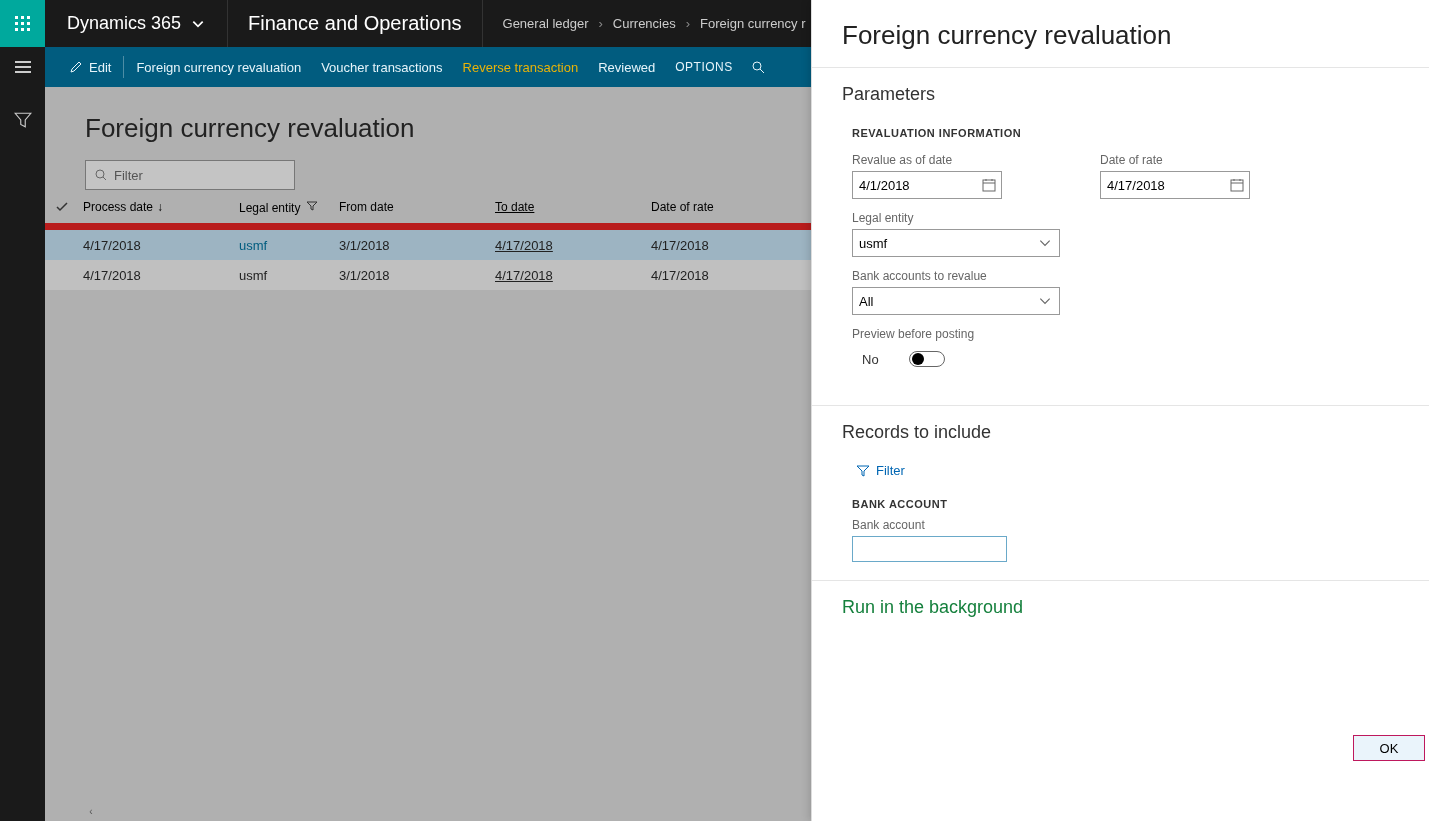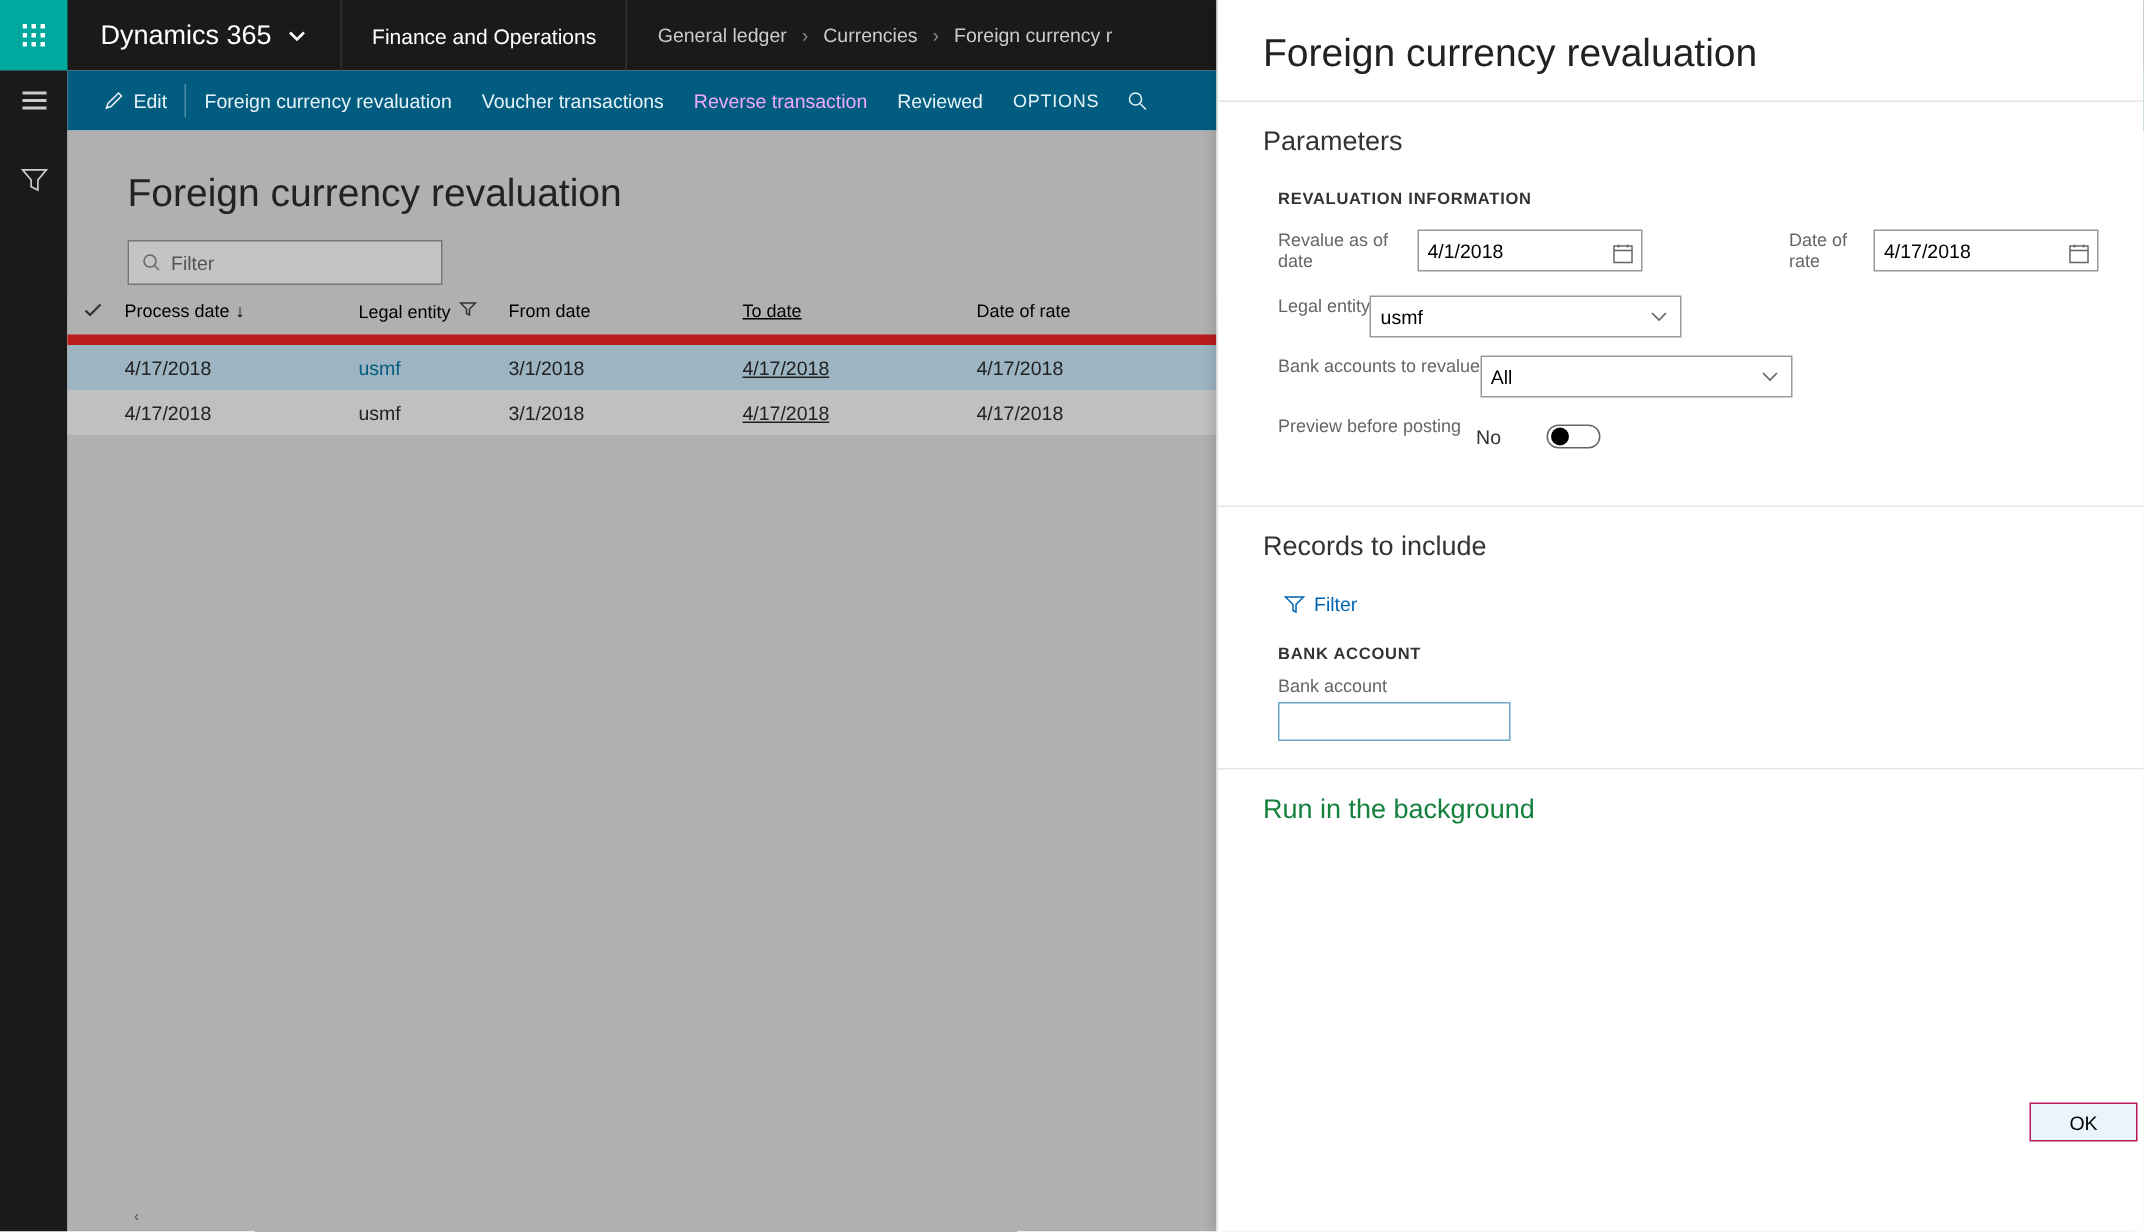--- a/index.html
+++ b/index.html
@@ -4,35 +4,35 @@
 <style>
 * { box-sizing: border-box; margin: 0; padding: 0; font-family: "Segoe UI", sans-serif; }
 body { width: 1429px; height: 821px; overflow: hidden; background: #fff; position: relative; }
 
 
 .top-header { height: 47px; background: #1a1a1a; display: flex; align-items: stretch; color: #fff; }
 .app-launcher { width: 45px; background: #00a99d; display: flex; align-items: center; justify-content: center; }
 .app-launcher svg { width: 16px; height: 16px; }
 .dynamics-brand { display: flex; align-items: center; padding: 0 22px; font-size: 18px; font-weight: 400; border-right: 1px solid #333; }
 .dynamics-brand .chev { margin-left: 10px; }
-.app-title { display: flex; align-items: center; padding: 0 20px; font-size: 14px; border-right: 1px solid #333; }
+.app-title { display: flex; align-items: center; padding: 0 20px; font-size: 20px; border-right: 1px solid #333; }
 .breadcrumb { display: flex; align-items: center; padding: 0 20px; font-size: 13px; color: #ccc; gap: 10px; }
 .breadcrumb .sep { color: #888; }
 
 
 .left-rail { position: absolute; top: 47px; left: 0; bottom: 0; width: 45px; background: #1a1a1a; display: flex; flex-direction: column; align-items: center; padding-top: 14px; gap: 38px; }
 .left-rail svg { width: 18px; height: 18px; stroke: #fff; fill: none; }
 .hamburger-lines { display: flex; flex-direction: column; gap: 3px; }
 .hamburger-lines span { width: 16px; height: 2px; background: #ccc; display: block; }
 
 
 .action-bar { position: absolute; top: 47px; left: 45px; right: 0; height: 40px; background: #015c7f; display: flex; align-items: center; color: #e6f4fa; font-size: 13px; padding: 0 14px; gap: 0; }
 .action-bar .action { padding: 0 10px; height: 40px; display: flex; align-items: center; gap: 6px; }
 .action-bar .sep-v { width: 1px; height: 22px; background: rgba(255,255,255,0.3); margin: 0 2px; }
-.action-bar .disabled { color: #f0abfc; }
+.action-bar .disabled { color: #eab308; }
 .action-bar .options { text-transform: uppercase; letter-spacing: 0.5px; font-size: 12px; align-items: center; }
 .action-bar .search-box { margin-left: 8px; display:flex;align-items:center; }
 .action-bar svg { width:14px;height:14px; }
 
 
 .main-dim { position: absolute; top: 87px; left: 45px; bottom: 0; width: 766px; background: #b0b0b0; padding: 20px 0 0 0; }
 .page-title { font-size: 26px; font-weight: 300; color: #222; padding: 6px 0 16px 40px; }
 .filter-box { margin-left: 40px; width: 210px; height: 30px; border: 1px solid #777; background: #c4c4c4; display:flex; align-items:center; padding:0 8px; gap:6px; color:#555; font-size:13px;}
 .filter-box svg{width:14px;height:14px;}
 
@@ -56,21 +56,21 @@
 .hscroll { position:absolute; left:40px; right:0; bottom:4px; height:12px; display:flex; align-items:center;}
 .hscroll .arrow{width:12px;height:12px;display:flex;align-items:center;justify-content:center;color:#555;font-size:10px;}
 
 
 .panel { position: absolute; top: 0; right: 0; bottom:0; width: 618px; background: #fff; padding: 14px 30px 0 30px; border-left: 1px solid #ddd; box-shadow: -2px 0 8px rgba(0,0,0,0.15); display:flex; flex-direction:column;}
 .panel-title { font-size: 26px; font-weight: 300; color: #222; padding: 6px 0 16px 0; }
 .panel hr { border:none; border-top:1px solid #e5e5e5; margin-left:-30px; margin-right:-30px;}
 .panel-section-title { font-size: 18px; font-weight: 400; color: #333; margin: 16px 0 12px 0; }
 .panel-group-label { font-size:11px; font-weight:700; color:#333; letter-spacing:0.5px; margin: 10px 0 8px 10px;}
 .field-row { display:flex; gap: 50px; }
-.field { display:flex; flex-direction:row; margin: 6px 0 6px 10px;}
+.field { display:flex; flex-direction:column; margin: 6px 0 6px 10px;}
 .field-label { font-size:12px; color:#666; margin-bottom:4px;}
 .text-input { height: 28px; border:1px solid #999; padding: 0 6px; font-size:13px; width: 150px; }
 .date-input-wrap { position:relative; width:150px; }
 .date-input-wrap .cal-icon{ position:absolute; right:6px; top:50%; transform:translateY(-50%); width:14px;height:14px;}
 .select-wrap { position:relative; width:208px;}
 .select-wrap .text-input{ width:208px;}
 .select-wrap .chev-icon{position:absolute;right:8px;top:50%;transform:translateY(-50%);}
 .toggle-row { display:flex; align-items:flex-end; gap: 30px; margin:6px 0 6px 10px;}
 .toggle-row .val{font-size:13px;color:#333;}
 .toggle { width:36px; height:16px; border:1px solid #666; border-radius:10px; position:relative; background:#fff;}

